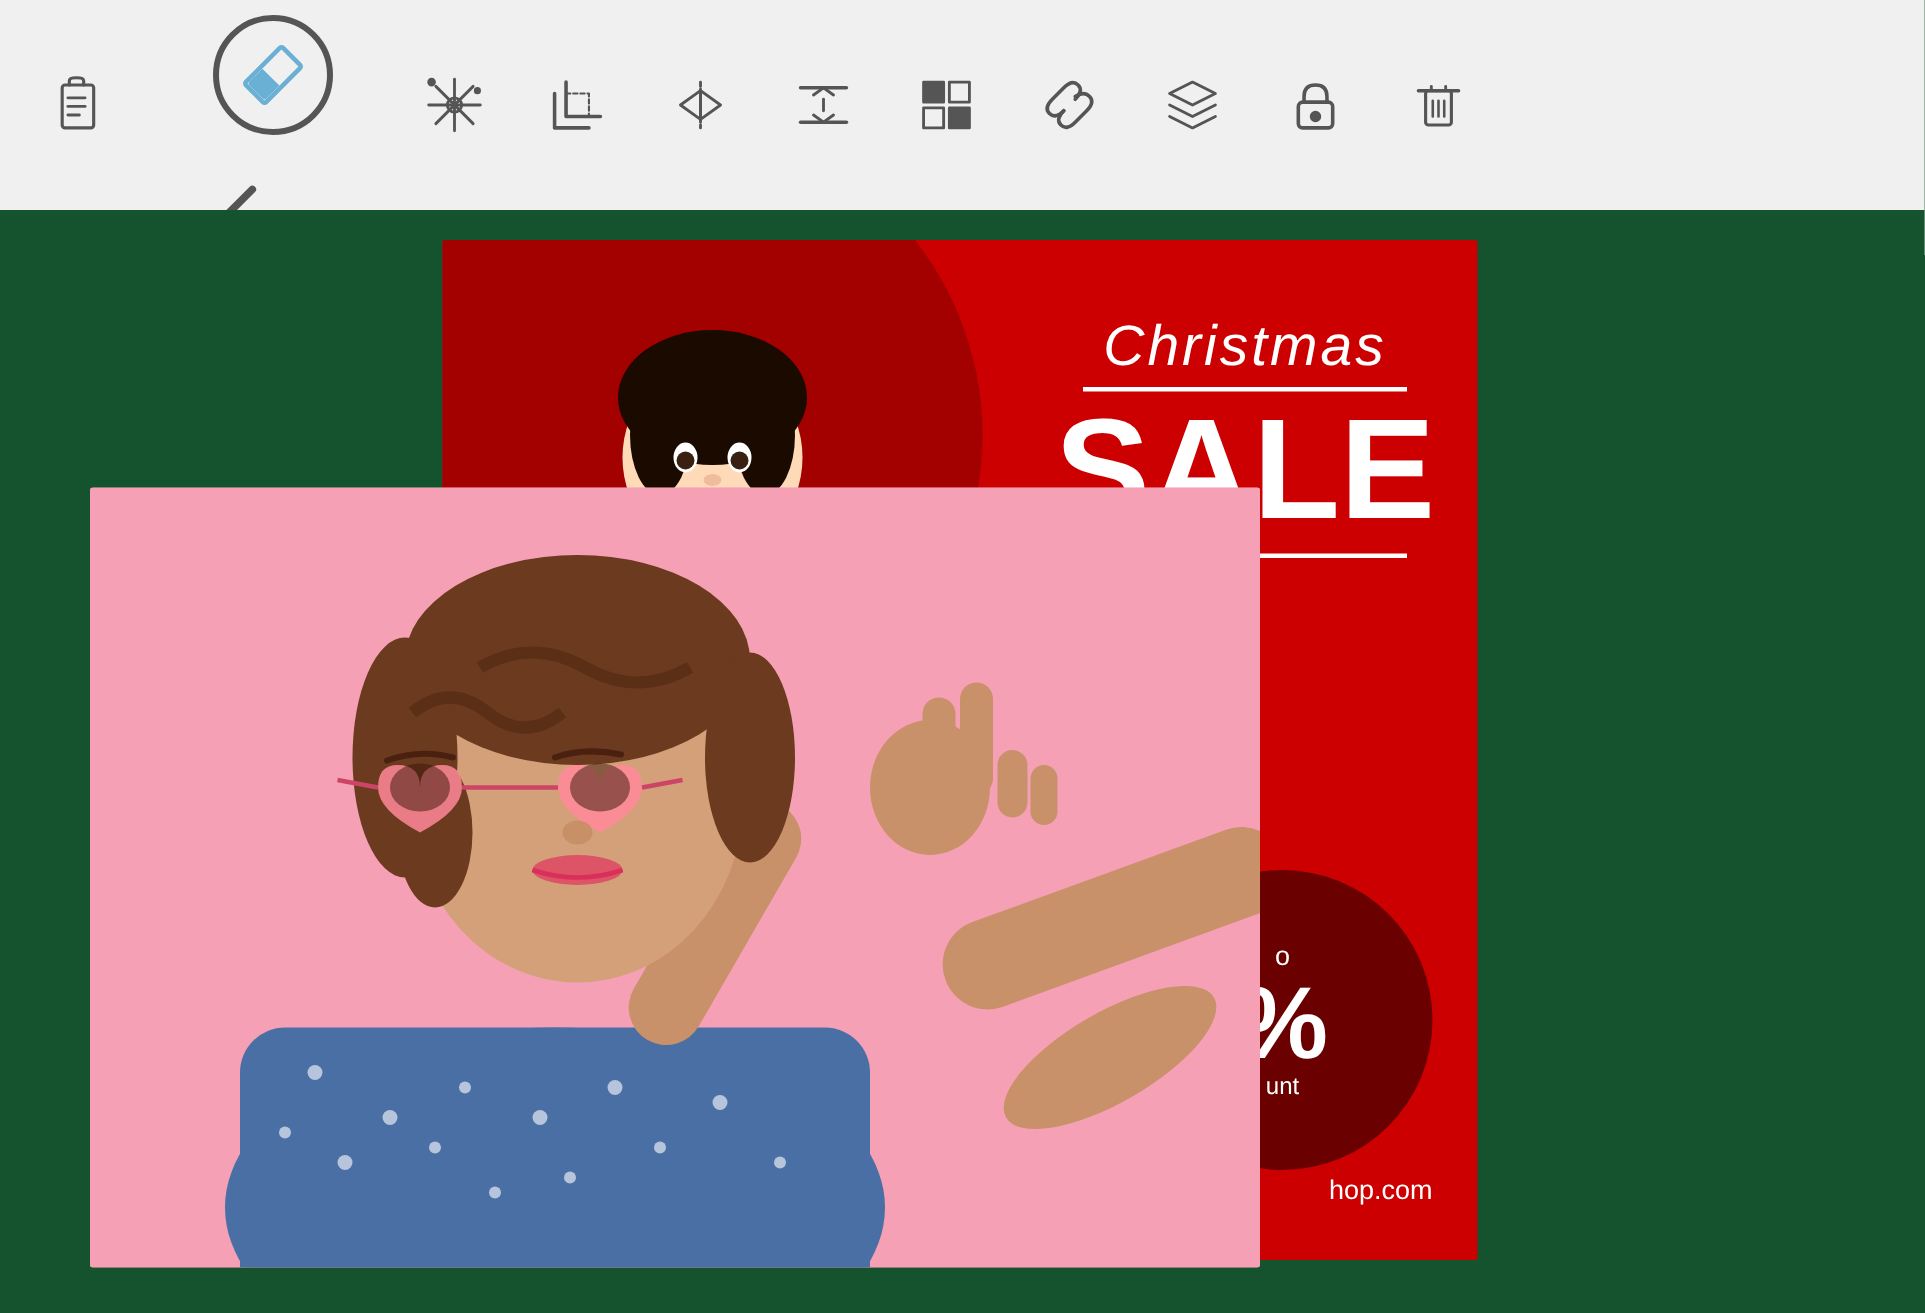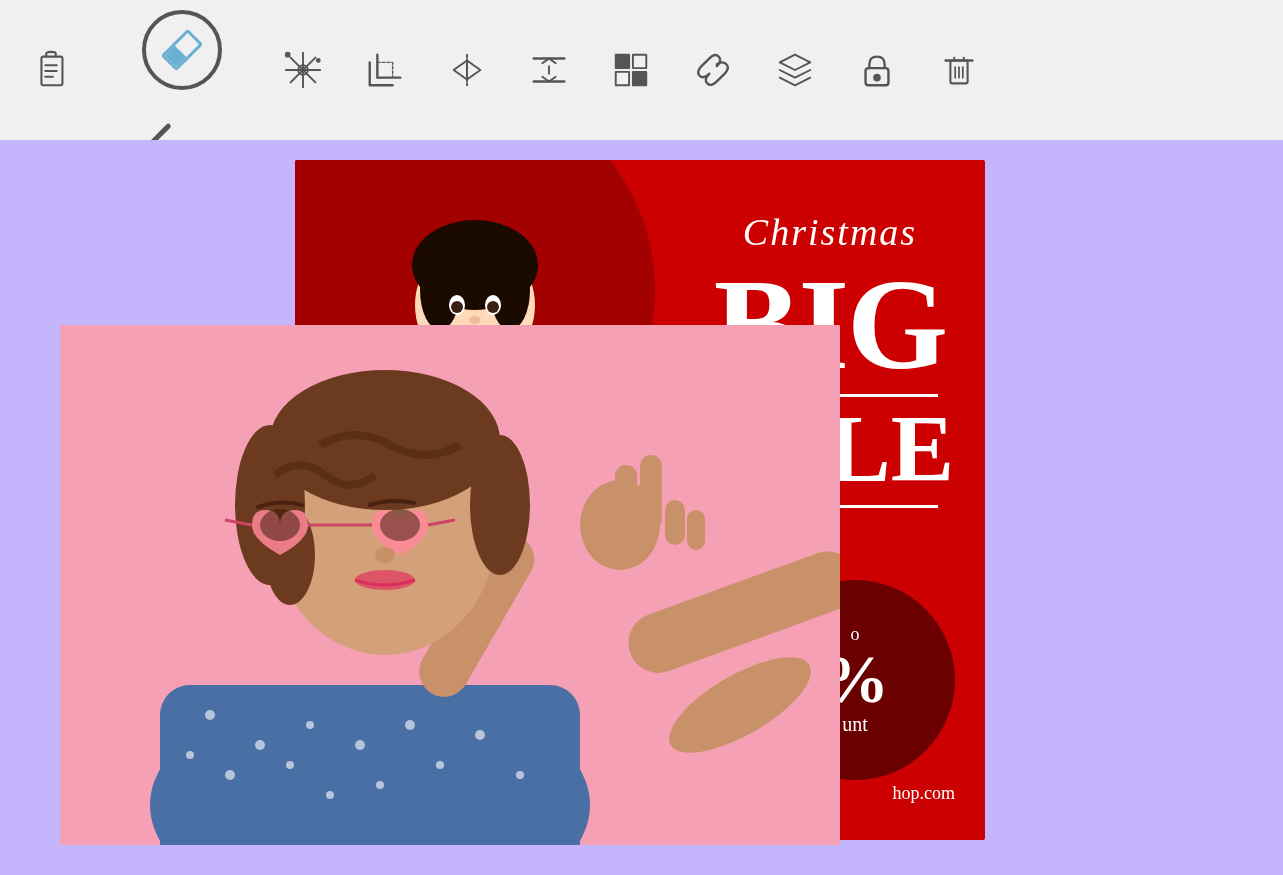--- a/index.html
+++ b/index.html
@@ -89,23 +89,22 @@
       transform-origin: right center;
     }
 
     
     #canvas-area {
       position: absolute;
       top: 140px;
       left: 0;
       width: 100%;
       height: calc(875px - 140px);
-      background: #c4b5fd;
+      background: #14532d;
       overflow: hidden;
-      font-family: Liberation Serif, serif;
     }
 
     
     #banner-bg {
       position: absolute;
       top: 20px;
       left: 295px;
       width: 690px;
       height: 680px;
       background: #cc0000;
@@ -191,21 +190,21 @@
       margin-bottom: 0;
     }
 
     .banner-disc-pct {
       font-size: 68px;
       font-weight: 900;
       line-height: 1;
     }
 
     .banner-disc-text {
-      font-size: 20px;
+      font-size: 16px;
     }
 
     .banner-url {
       position: absolute;
       bottom: 36px;
       right: 30px;
       color: white;
       font-size: 18px;
     }
 
@@ -386,21 +385,20 @@
         <path d="M158 170 Q180 185 202 170" stroke="#cc5500" stroke-width="3" fill="none"></path>
 
         <path d="M162 172 Q180 182 198 172 Q198 175 180 175 Q162 175 162 172Z" fill="white"></path>
 
         <ellipse cx="180" cy="160" rx="6" ry="4" fill="#e8b090" opacity="0.7"></ellipse>
       </svg>
     </div>
 
     <div class="banner-text">
       <div class="banner-christmas">Christmas</div>
-      <div class="banner-big">BIG</div>
       <div class="banner-line"></div>
       <div class="banner-sale">SALE</div>
       <div class="banner-line2"></div>
     </div>
 
     <div class="banner-disc-circle">
       <span class="banner-disc-up">o</span>
       <span class="banner-disc-pct">%</span>
       <span class="banner-disc-text">unt</span>
     </div>

